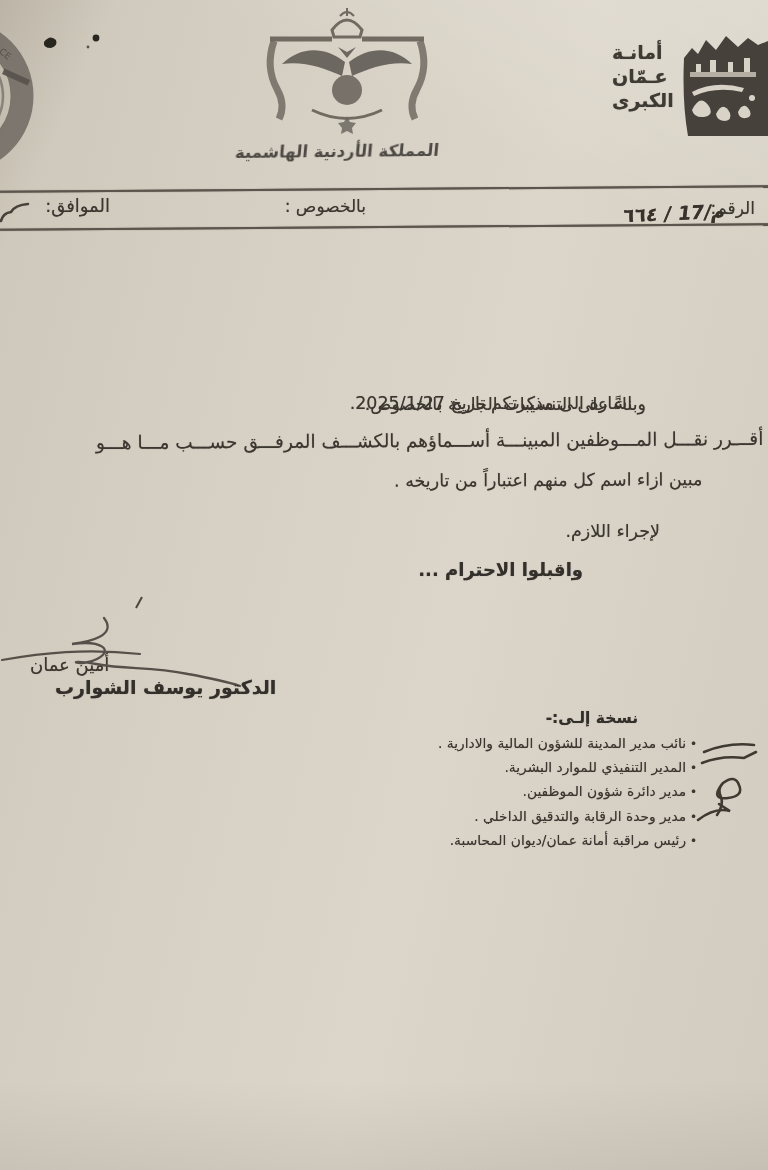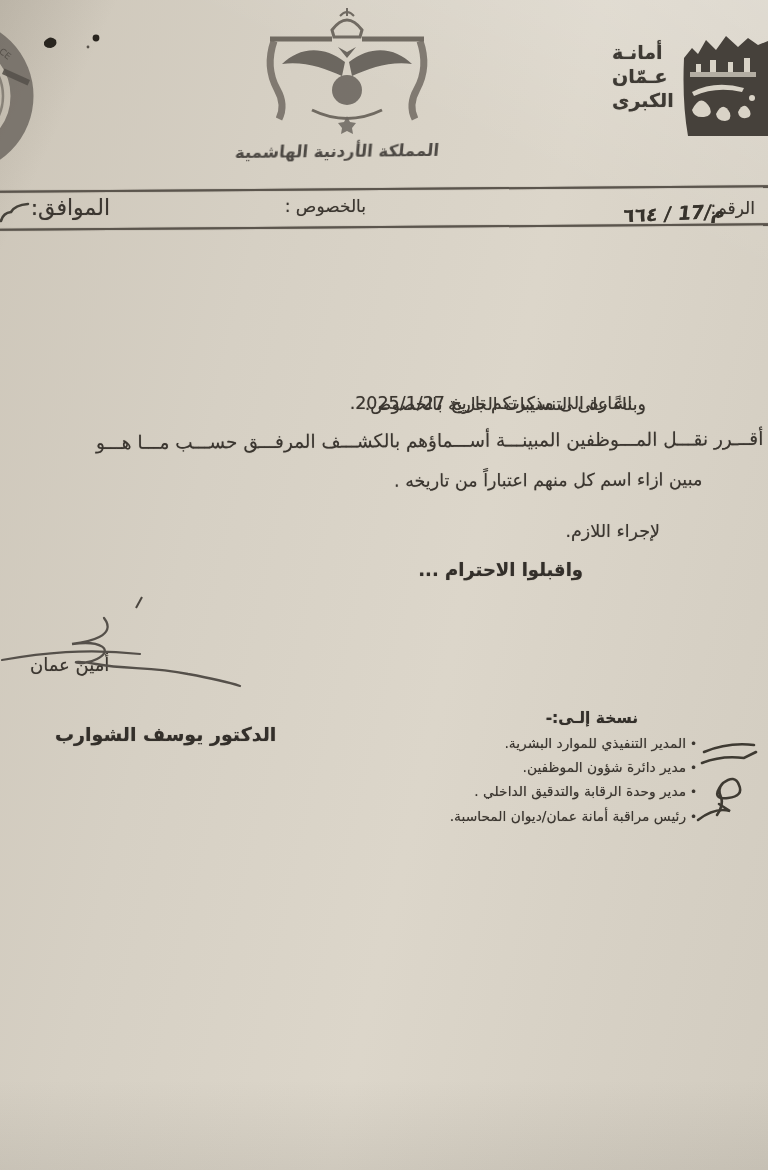--- a/index.html
+++ b/index.html
@@ -92,44 +92,45 @@
     <div>عـمّان</div>
     <div>الكبرى</div>
   </div>
 
   <div class="rule" style="top:188px;"></div>
   <div class="rule" style="top:226px;"></div>
 
   <div class="abs ink" style="right:13px;top:198px;font-size:17px;">الرقم:</div>
   <div class="abs hand" style="right:43px;top:202px;font-size:19px;">م/17 / ٦٦٤</div>
   <div class="abs ink" style="right:402px;top:196px;font-size:17px;">بالخصوص :</div>
-  <div class="abs ink" style="right:658px;top:195px;font-size:22px;">الموافق:</div>
+  <div class="abs ink" style="right:658px;top:195px;font-size:18px;">الموافق:</div>
   <svg class="abs" style="left:-4px;top:198px;" width="34" height="28" viewBox="0 0 34 28">
     <path d="M32,6 q-13,1 -17,8 q-8,1 -10,9" fill="none" stroke="#46423a" stroke-width="2.6" stroke-linecap="round"></path>
   </svg>
 
 
   <div class="abs ink body-line" style="right:136px;top:361px;margin-top:32px;">اشارة الى مذكرتكم تاريخ 2025/1/27.</div>
   <div class="abs ink body-line" style="right:122px;top:394px;">وبناءً على التنسيبات الجارية بالخصوص.</div>
   <div class="abs ink body-line" style="right:5px;top:430px;font-size:18.5px;transform:rotate(-0.35deg);">أقـــرر نقـــل المـــوظفين المبينـــة أســـماؤهم بالكشـــف المرفـــق حســـب مـــا هـــو</div>
   <div class="abs ink body-line" style="right:66px;top:470px;transform:rotate(-0.3deg);">مبين ازاء اسم كل منهم اعتباراً من تاريخه .</div>
   <div class="abs ink body-line" style="right:108px;top:521px;">لإجراء اللازم.</div>
   <div class="abs ink-bold" style="right:185px;top:559px;font-size:18px;">واقبلوا الاحترام ...</div>
 
   <div class="abs ink" style="left:30px;top:610px;font-size:18px;font-weight:400;margin-top:44px;">أمين عمان</div>
   <svg class="abs" style="left:0;top:596px;" width="300" height="110" viewBox="0 0 300 110">
     <path d="M136,12 l6,-11" fill="none" stroke="#4a453f" stroke-width="2"></path>
     <path d="M104,22 C118,40 88,46 72,48 C102,44 114,54 97,63
              C80,72 60,62 96,68 C128,74 150,70 188,78 C210,82 228,86 240,90" fill="none" stroke="#55504a" stroke-width="2.3" stroke-linecap="round"></path>
     <path d="M2,64 C42,57 86,52 140,58" fill="none" stroke="#55504a" stroke-width="2.2" stroke-linecap="round"></path>
   </svg>
-  <div class="abs ink-bold" style="left:55px;top:676px;font-size:19px;margin-top:47px;">الدكتور يوسف الشوارب</div>
+  <div class="abs ink-bold" style="left:55px;top:676px;font-size:19px;">الدكتور يوسف الشوارب</div>
 
   <div class="abs ink-bold" style="right:130px;top:709px;font-size:15.5px;margin-left:48px;">نسخة إلـى:-</div>
   <div class="abs ink" style="right:71px;top:732px;width:330px;">
+    <div class="copy-item">نائب مدير المدينة للشؤون المالية والادارية .</div>
     <div class="copy-item">المدير التنفيذي للموارد البشرية.</div>
     <div class="copy-item">مدير دائرة شؤون الموظفين.</div>
     <div class="copy-item">مدير وحدة الرقابة والتدقيق الداخلي .</div>
     <div class="copy-item">رئيس مراقبة أمانة عمان/ديوان المحاسبة.</div>
   </div>
 
   <svg class="abs" style="left:692px;top:732px;" width="76" height="106" viewBox="0 0 76 106">
     <g fill="none" stroke="#3e3a32" stroke-width="2.6" stroke-linecap="round">
       <path d="M12,20 q24,-10 50,-7"></path>
       <path d="M10,31 q20,-8 42,-5 l12,-6"></path>

